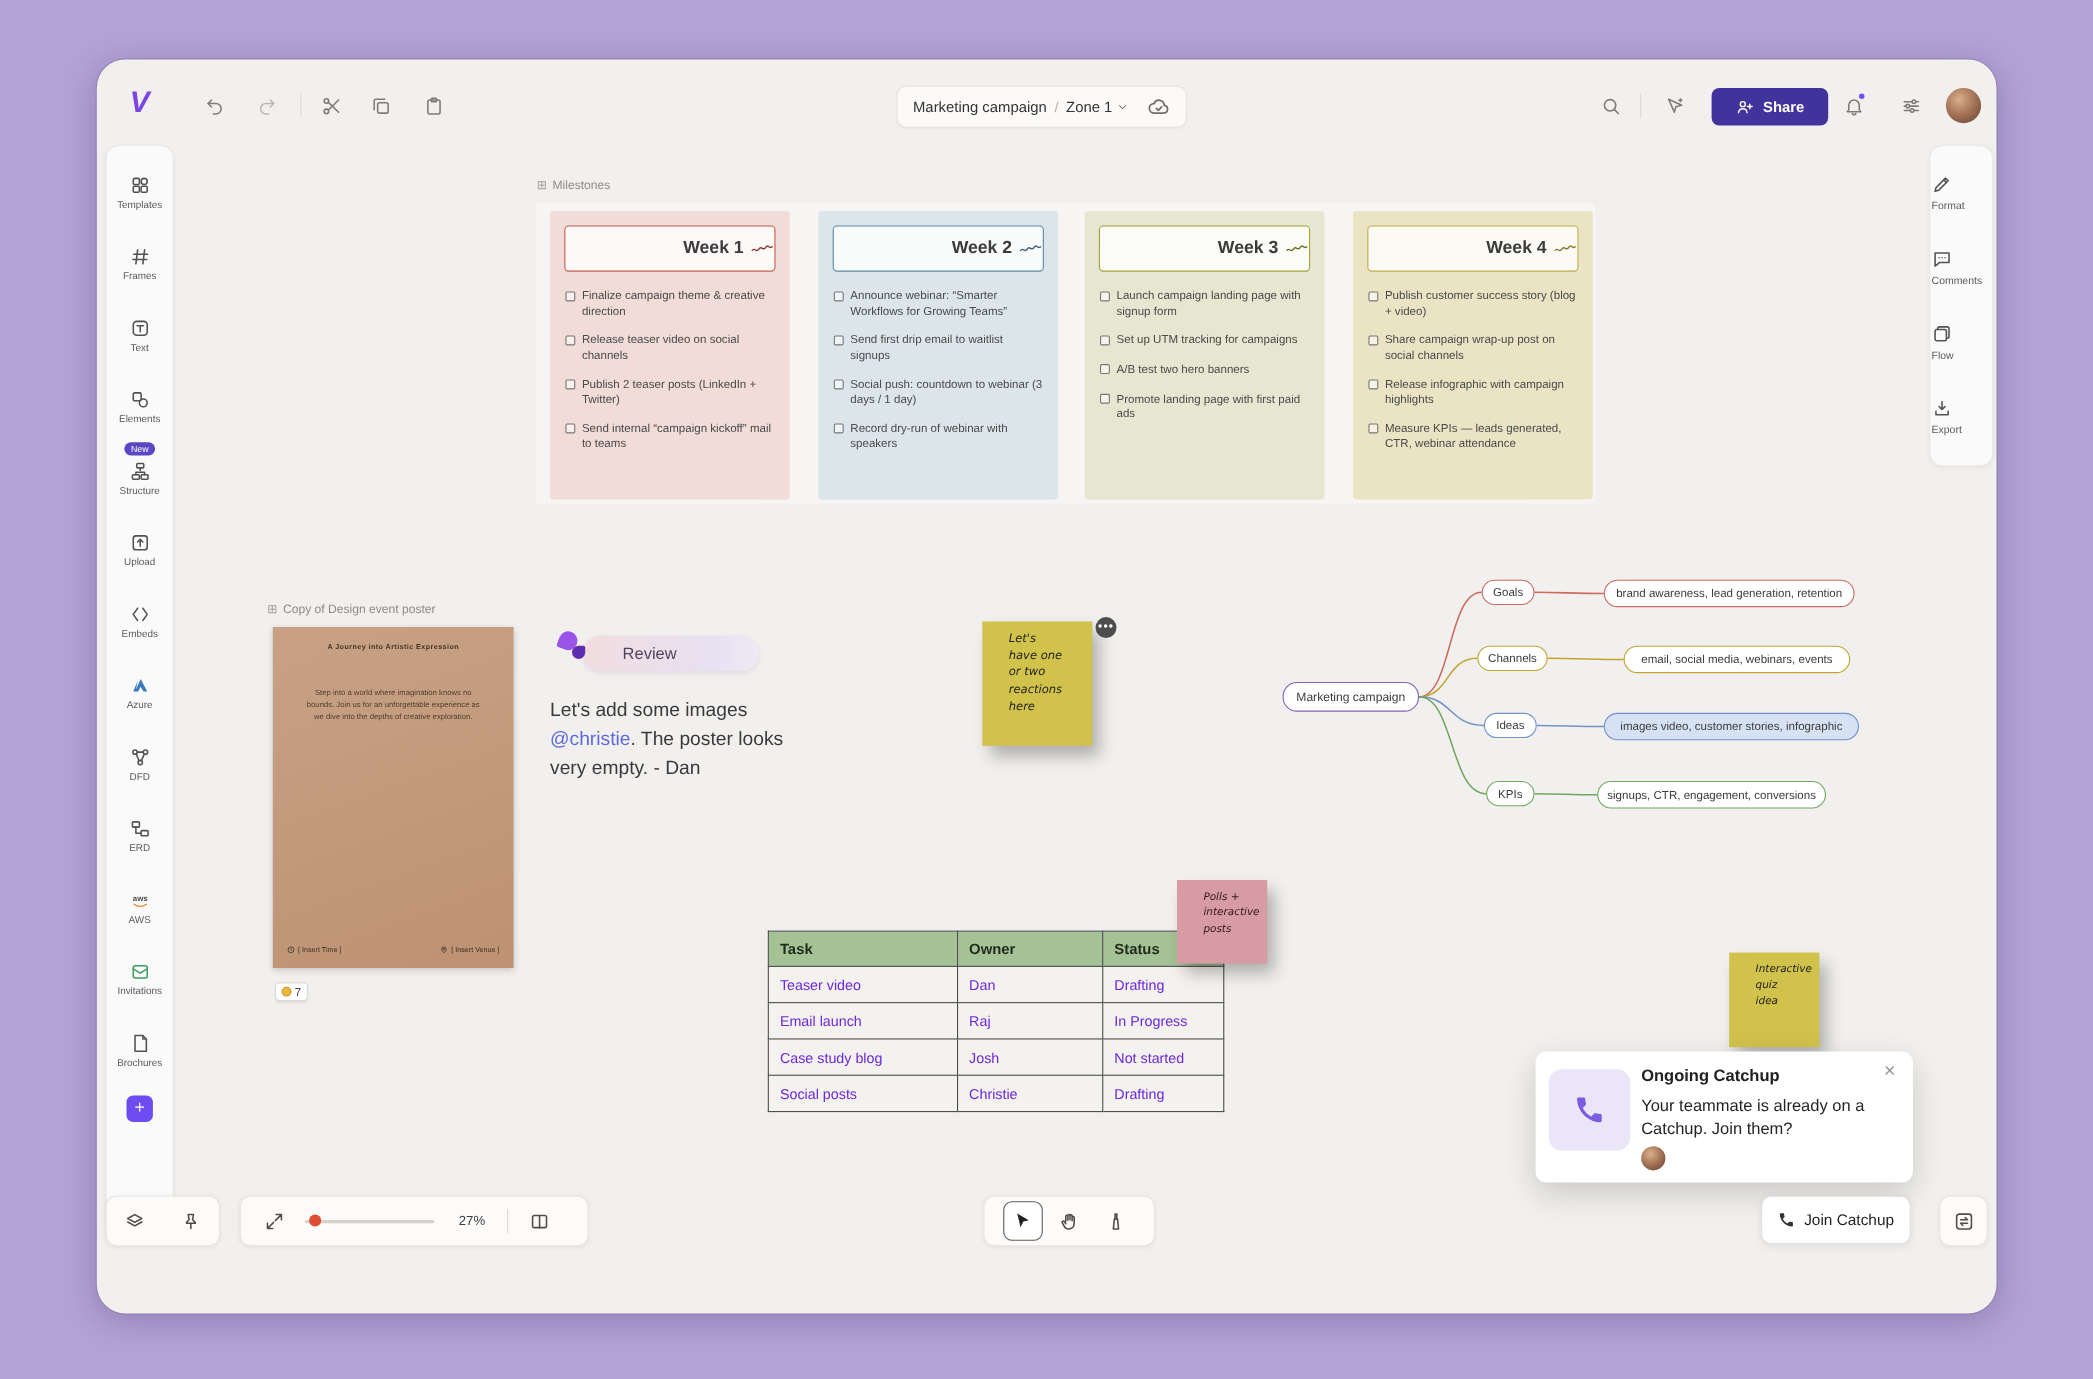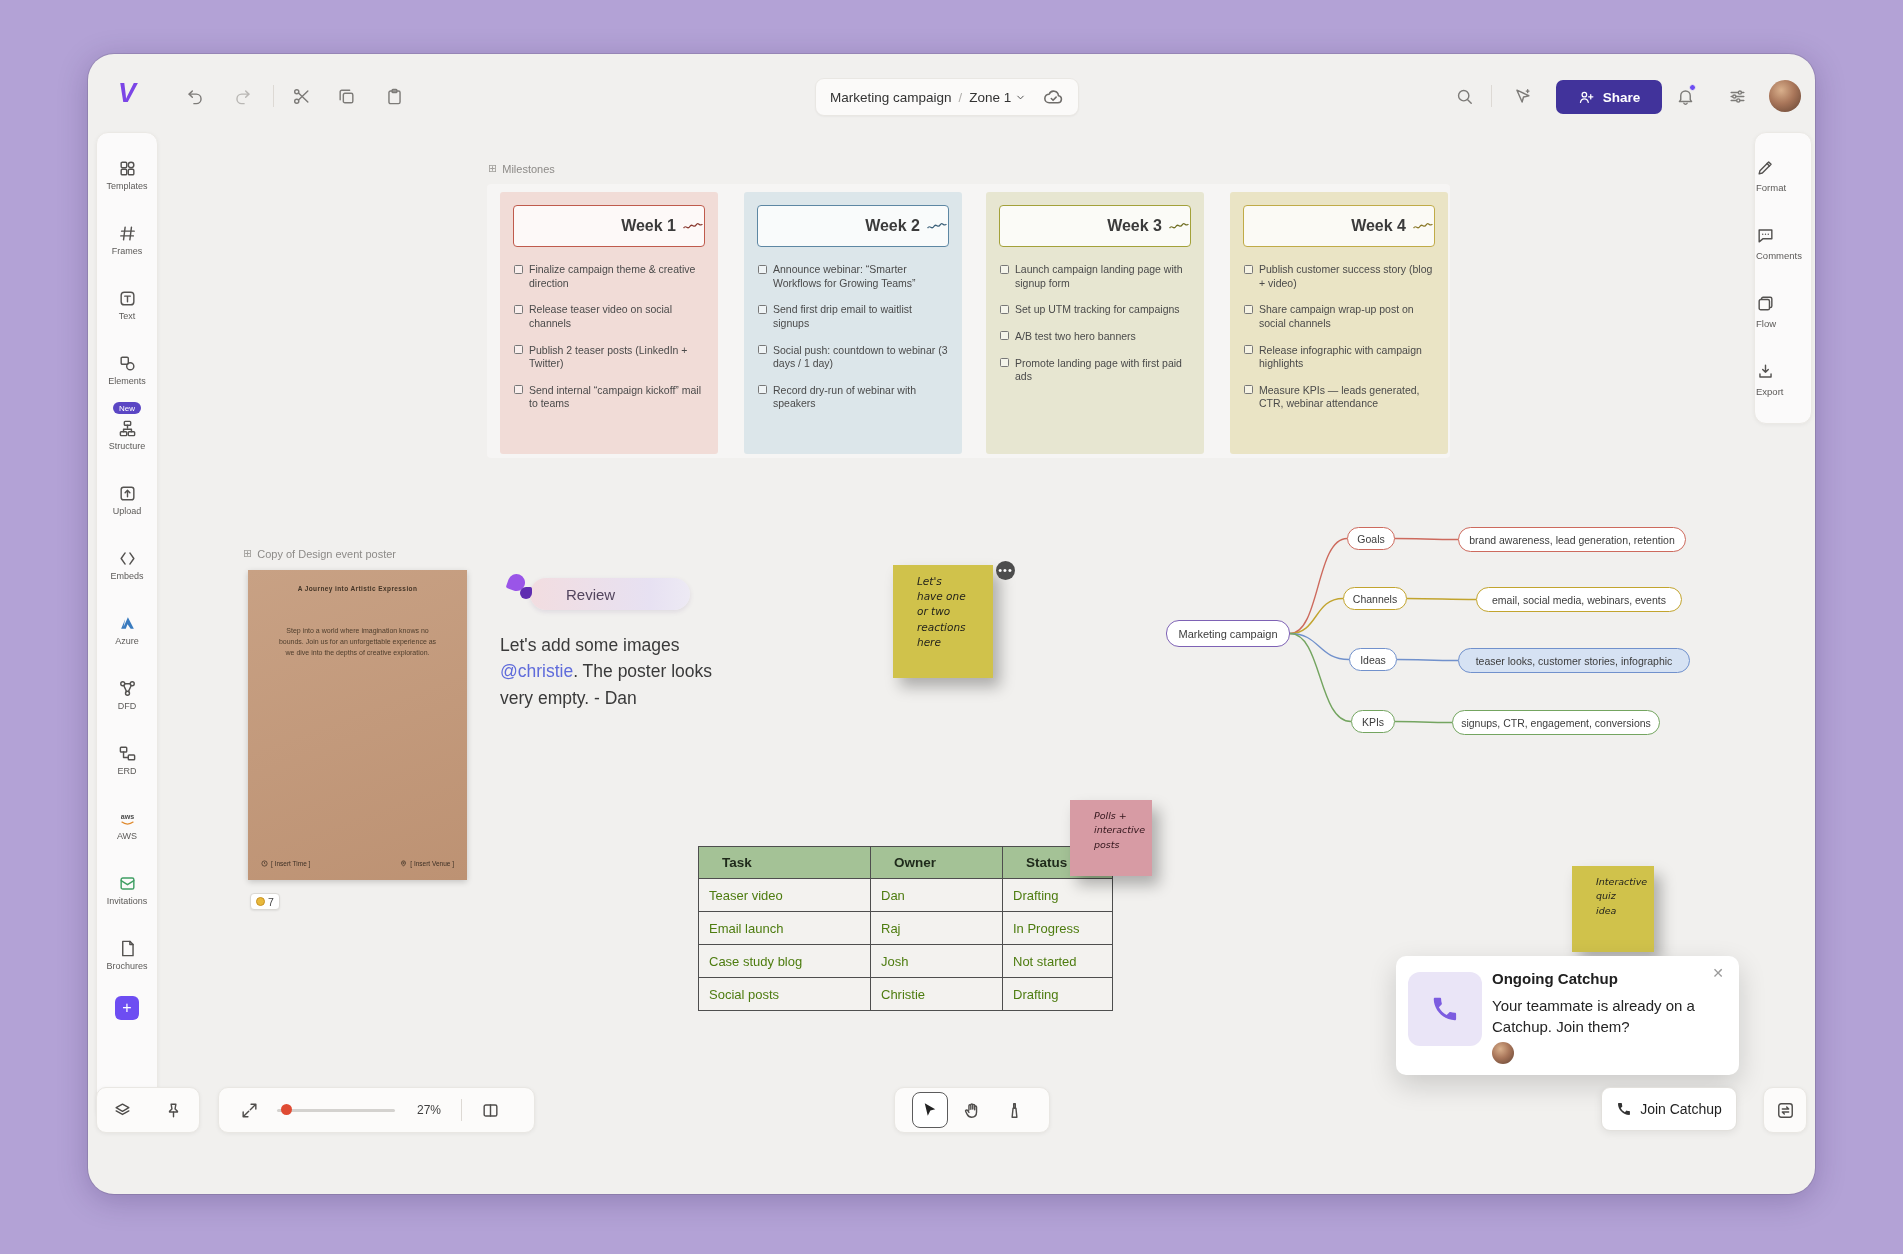--- a/index.html
+++ b/index.html
@@ -81,22 +81,22 @@
   .mm-node{position:absolute;background:#fff;border:1.4px solid;border-radius:13px;font-size:10.5px;color:#3c3c3c;display:flex;align-items:center;justify-content:center;cursor:pointer;}
   .mm-center{border-color:#7e62b5;font-size:11px;}
   .mm-goals{border-color:#cd6a5d;}
   .mm-chan{border-color:#c2a42e;}
   .mm-ideas{border-color:#7191cc;}
   .mm-kpis{border-color:#74a560;}
   .mm-ideas-pill{background:#d6e2f3;}
 
   
   .ttable{position:absolute;left:610px;top:792px;border-collapse:collapse;cursor:pointer;}
-  .ttable th{background:#a4c296;border:1px solid #4e4e4e;font-size:13.5px;font-weight:bold;color:#1f2a1b;text-align:left;padding:7px 23px;height:32px;}
-  .ttable td{background:#f3f2ef;border:1px solid #4e4e4e;font-size:13px;color:#4d7c0f;padding:7px 10px;height:33px;}
+  .ttable th{background:#a4c296;border:1px solid #4e4e4e;font-size:13.5px;font-weight:bold;color:#1f2a1b;text-align:left;padding:7px 10px;height:32px;}
+  .ttable td{background:#f3f2ef;border:1px solid #4e4e4e;font-size:13px;color:#6d28d9;padding:7px 10px;height:33px;}
   .c1{width:172px;} .c2{width:132px;} .c3{width:110px;}
 
   
   .ccard{position:absolute;left:1308px;top:902px;width:343px;height:119px;background:#fff;border-radius:10px;box-shadow:0 10px 28px rgba(0,0,0,.16);z-index:20;}
   .ctile{position:absolute;left:12px;top:16px;width:74px;height:74px;background:#eae5f7;border-radius:12px;display:flex;align-items:center;justify-content:center;color:#7c5ce0;}
   .ctitle{position:absolute;left:96px;top:14px;font-size:15px;font-weight:bold;color:#202020;}
   .cmsg{position:absolute;left:96px;top:40px;width:228px;font-size:15px;line-height:1.38;color:#242424;}
   .cclose{position:absolute;right:12px;top:8px;font-size:14px;color:#9a9a9a;width:18px;height:18px;}
   .cavatar{left:96px;top:86px;width:22px;height:22px;}
 
@@ -519,21 +519,21 @@
   <div class="mm-node mm-chan" style="left:1255px;top:533px;width:64px;height:23px;">
       <span>Channels</span>
     </div>
   <div class="mm-node mm-chan" style="left:1388px;top:533px;width:206px;height:25px;">
       <span>email, social media, webinars, events</span>
     </div>
   <div class="mm-node mm-ideas" style="left:1261px;top:594px;width:48px;height:23px;">
       <span>Ideas</span>
     </div>
   <div class="mm-node mm-ideas mm-ideas-pill" style="left:1370px;top:594px;width:232px;height:25px;">
-      <span>teaser looks, customer stories, infographic</span>
+      <span>images video, customer stories, infographic</span>
     </div>
   <div class="mm-node mm-kpis" style="left:1263px;top:656px;width:44px;height:23px;">
       <span>KPIs</span>
     </div>
   <div class="mm-node mm-kpis" style="left:1364px;top:656px;width:208px;height:25px;">
       <span>signups, CTR, engagement, conversions</span>
     </div>
 
   <table class="ttable">
     <tbody>

